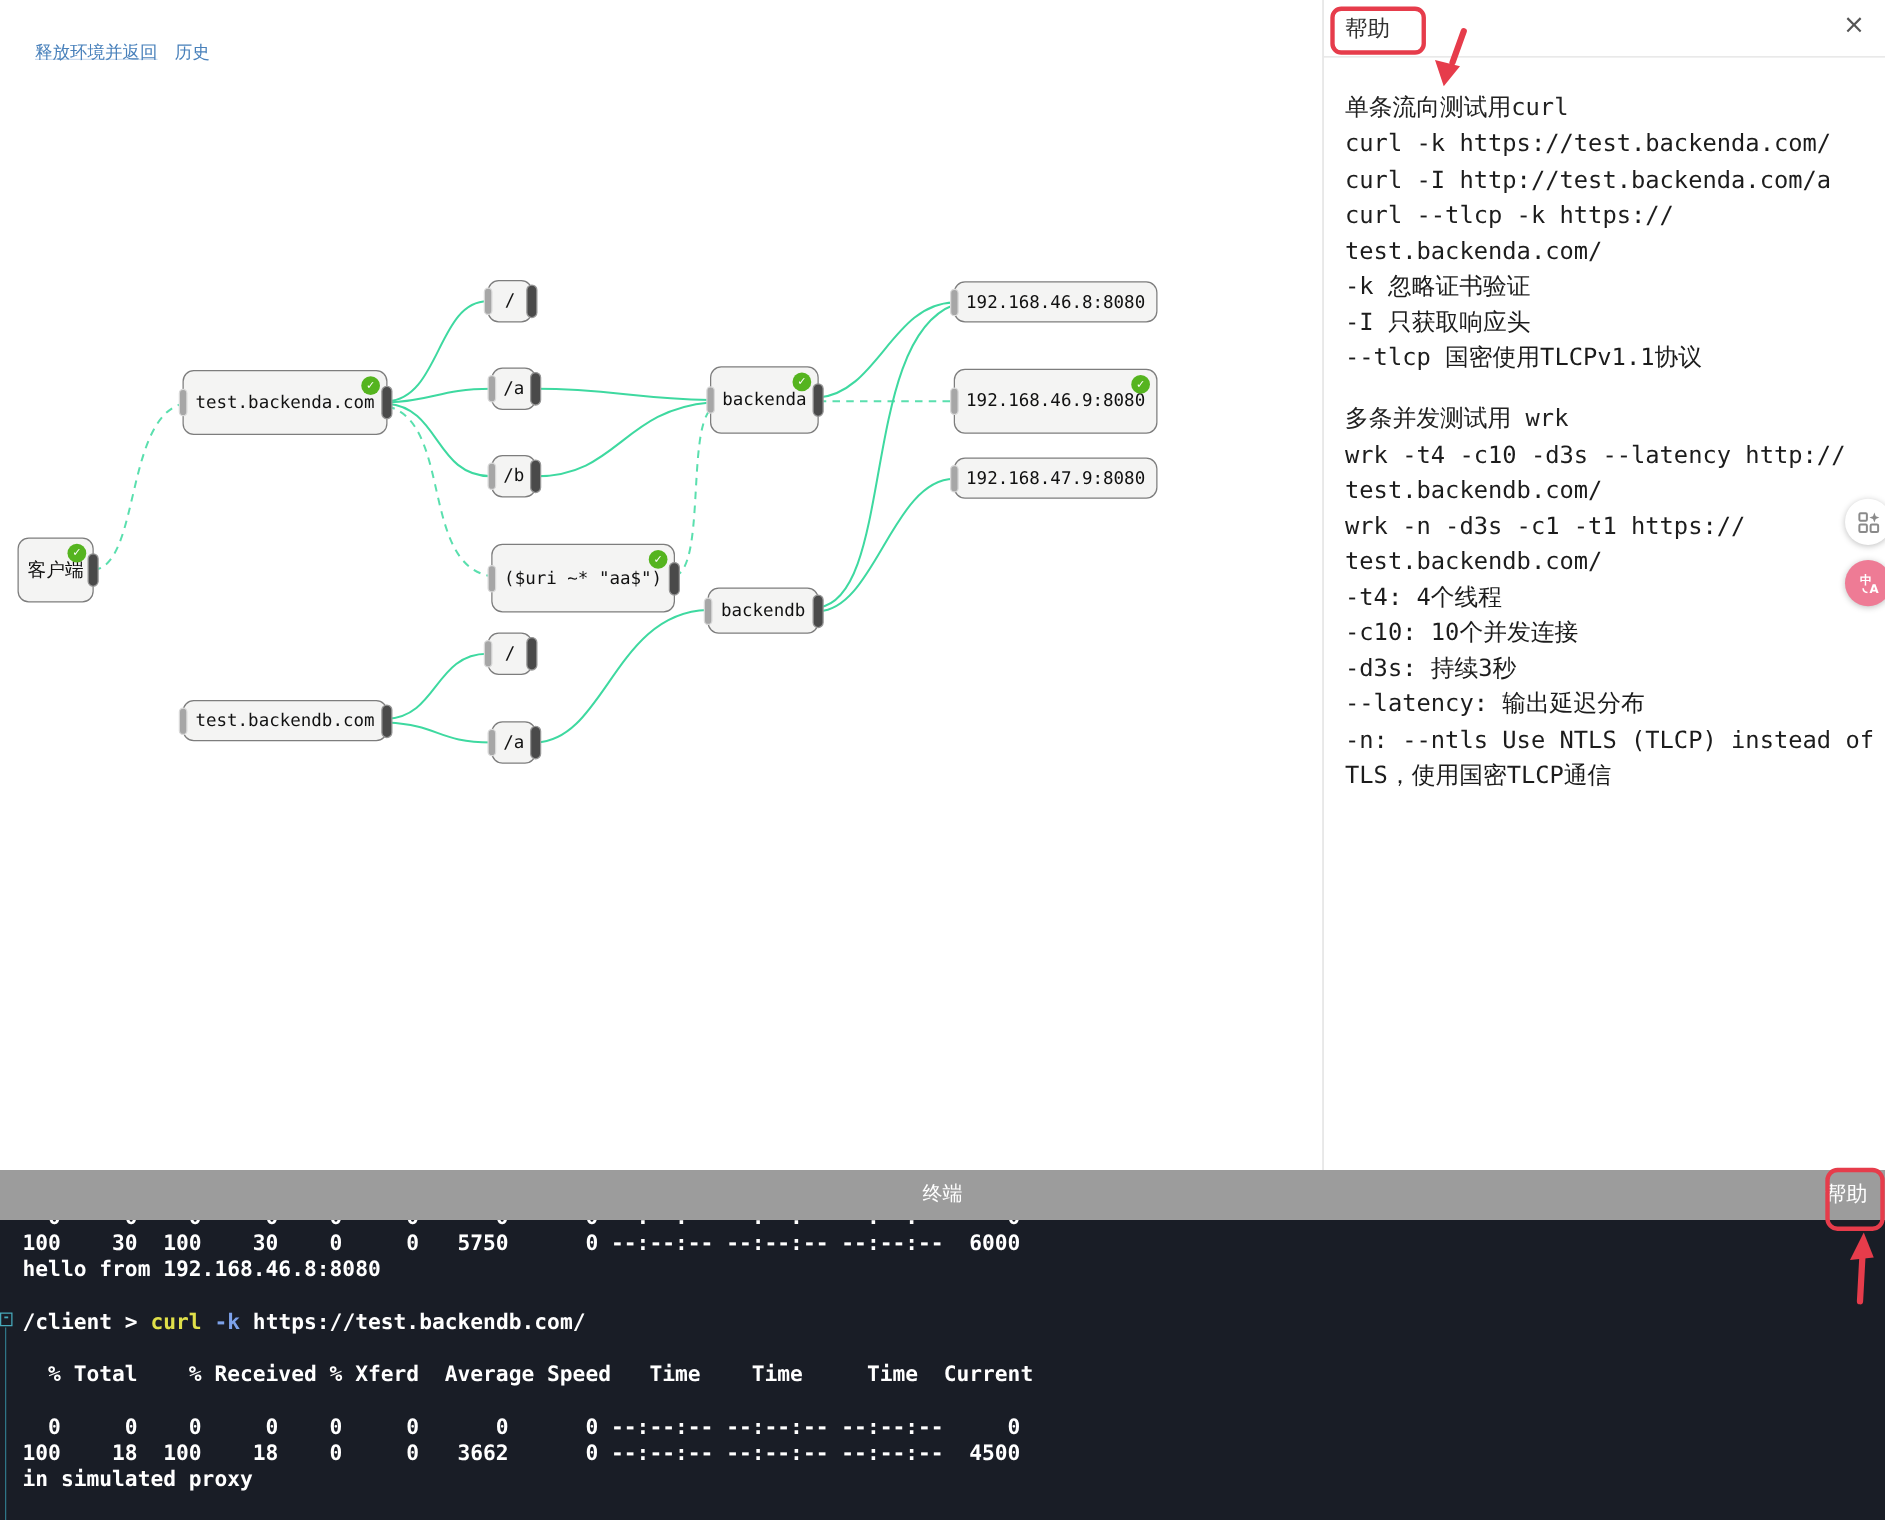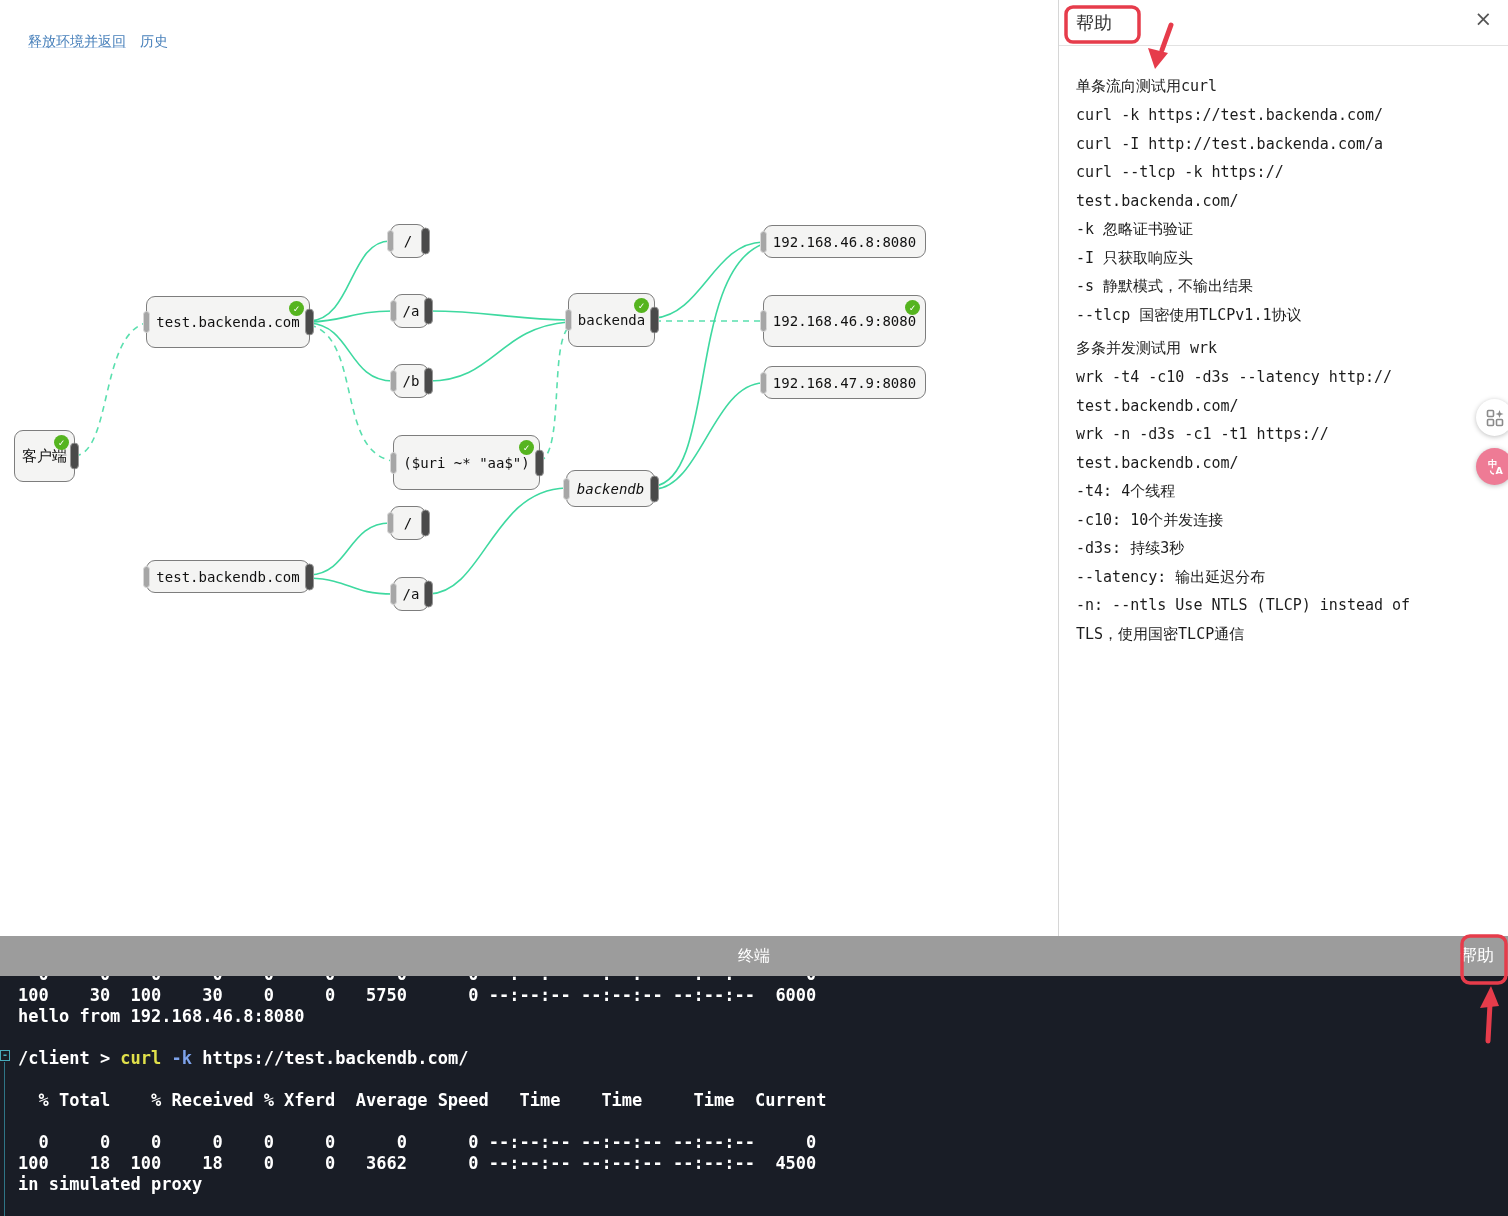--- a/index.html
+++ b/index.html
@@ -31,24 +31,24 @@
   .cjk{font-family:"Liberation Sans","DejaVu Sans",sans-serif;font-size:15px;}
 
   
   .v-divider{position:absolute;left:1058px;top:0;width:1px;height:937px;background:#d6d6d6;z-index:3;}
   .help-panel{position:absolute;left:1059px;top:0;width:449px;height:937px;background:#fff;z-index:3;}
   .help-header{height:45px;border-bottom:1px solid #e2e2e2;position:relative;}
   .help-title{position:absolute;left:17px;top:11px;font-size:18px;color:#333;}
   .help-close{position:absolute;right:10px;top:6px;font-size:21px;color:#555;cursor:pointer;
               font-family:"DejaVu Sans",sans-serif;background:none;border:none;}
   .help-content{padding:26px 6px 0 17px;font-family:"DejaVu Sans Mono","DejaVu Sans",monospace;
-                font-size:15px;color:#1c1c1c;}
+                font-size:19px;color:#1c1c1c;}
   .help-heading{line-height:29px;color:#222;}
   .help-line{line-height:28.5px;white-space:pre-wrap;}
-  .sec2{margin-top:5px;}
+  .sec2{margin-top:20px;}
 
   
   .terminal-bar{position:absolute;left:0;top:936px;width:1508px;height:40px;background:#9c9c9c;
                 color:#fff;z-index:10;}
   .bar-title{position:absolute;left:0;width:100%;text-align:center;line-height:40px;font-size:16px;}
   .bar-help{position:absolute;right:6px;top:0;line-height:40px;font-size:17px;padding:0 8px;
             cursor:pointer;background:none;border:none;color:#fff;font-family:inherit;}
   .terminal-body{position:absolute;left:0;top:976px;width:1508px;height:240px;background:#191d26;
                  overflow:hidden;color:#fff;font-family:"DejaVu Sans Mono",monospace;
                  font-size:17px;font-weight:bold;z-index:9;}
@@ -150,21 +150,21 @@
     <span class="port port-r"></span>
   </div>
 
   <div class="node badged" style="left:568px;top:293px;width:87px;height:54px;">
     <span class="badge">✓</span>
     <span class="lbl">backenda</span>
     <span class="port port-l"></span>
     <span class="port port-r"></span>
   </div>
 
-  <div class="node" style="left:566px;top:470px;width:89px;height:37px;font-style:italic;">
+  <div class="node" style="left:566px;top:470px;width:89px;height:37px;">
     <span class="lbl">backendb</span>
     <span class="port port-l"></span>
     <span class="port port-r"></span>
   </div>
 
   <div class="node" style="left:146px;top:560px;width:164px;height:33px;">
     <span class="lbl">test.backendb.com</span>
     <span class="port port-l"></span>
     <span class="port port-r"></span>
   </div>
@@ -193,21 +193,20 @@
     <button class="help-close">×</button>
   </div>
   <div class="help-content">
     <div class="help-heading">单条流向测试用curl</div>
     <div class="help-line">curl -k https://test.backenda.com/</div>
     <div class="help-line">curl -I http://test.backenda.com/a</div>
     <div class="help-line">curl --tlcp -k https://</div>
     <div class="help-line">test.backenda.com/</div>
     <div class="help-line">-k 忽略证书验证</div>
     <div class="help-line">-I 只获取响应头</div>
-    <div class="help-line">-s 静默模式，不输出结果</div>
     <div class="help-line">--tlcp 国密使用TLCPv1.1协议</div>
     <div class="help-heading sec2">多条并发测试用 wrk</div>
     <div class="help-line">wrk -t4 -c10 -d3s --latency http://</div>
     <div class="help-line">test.backendb.com/</div>
     <div class="help-line">wrk -n -d3s -c1 -t1 https://</div>
     <div class="help-line">test.backendb.com/</div>
     <div class="help-line">-t4: 4个线程</div>
     <div class="help-line">-c10: 10个并发连接</div>
     <div class="help-line">-d3s: 持续3秒</div>
     <div class="help-line">--latency: 输出延迟分布</div>

